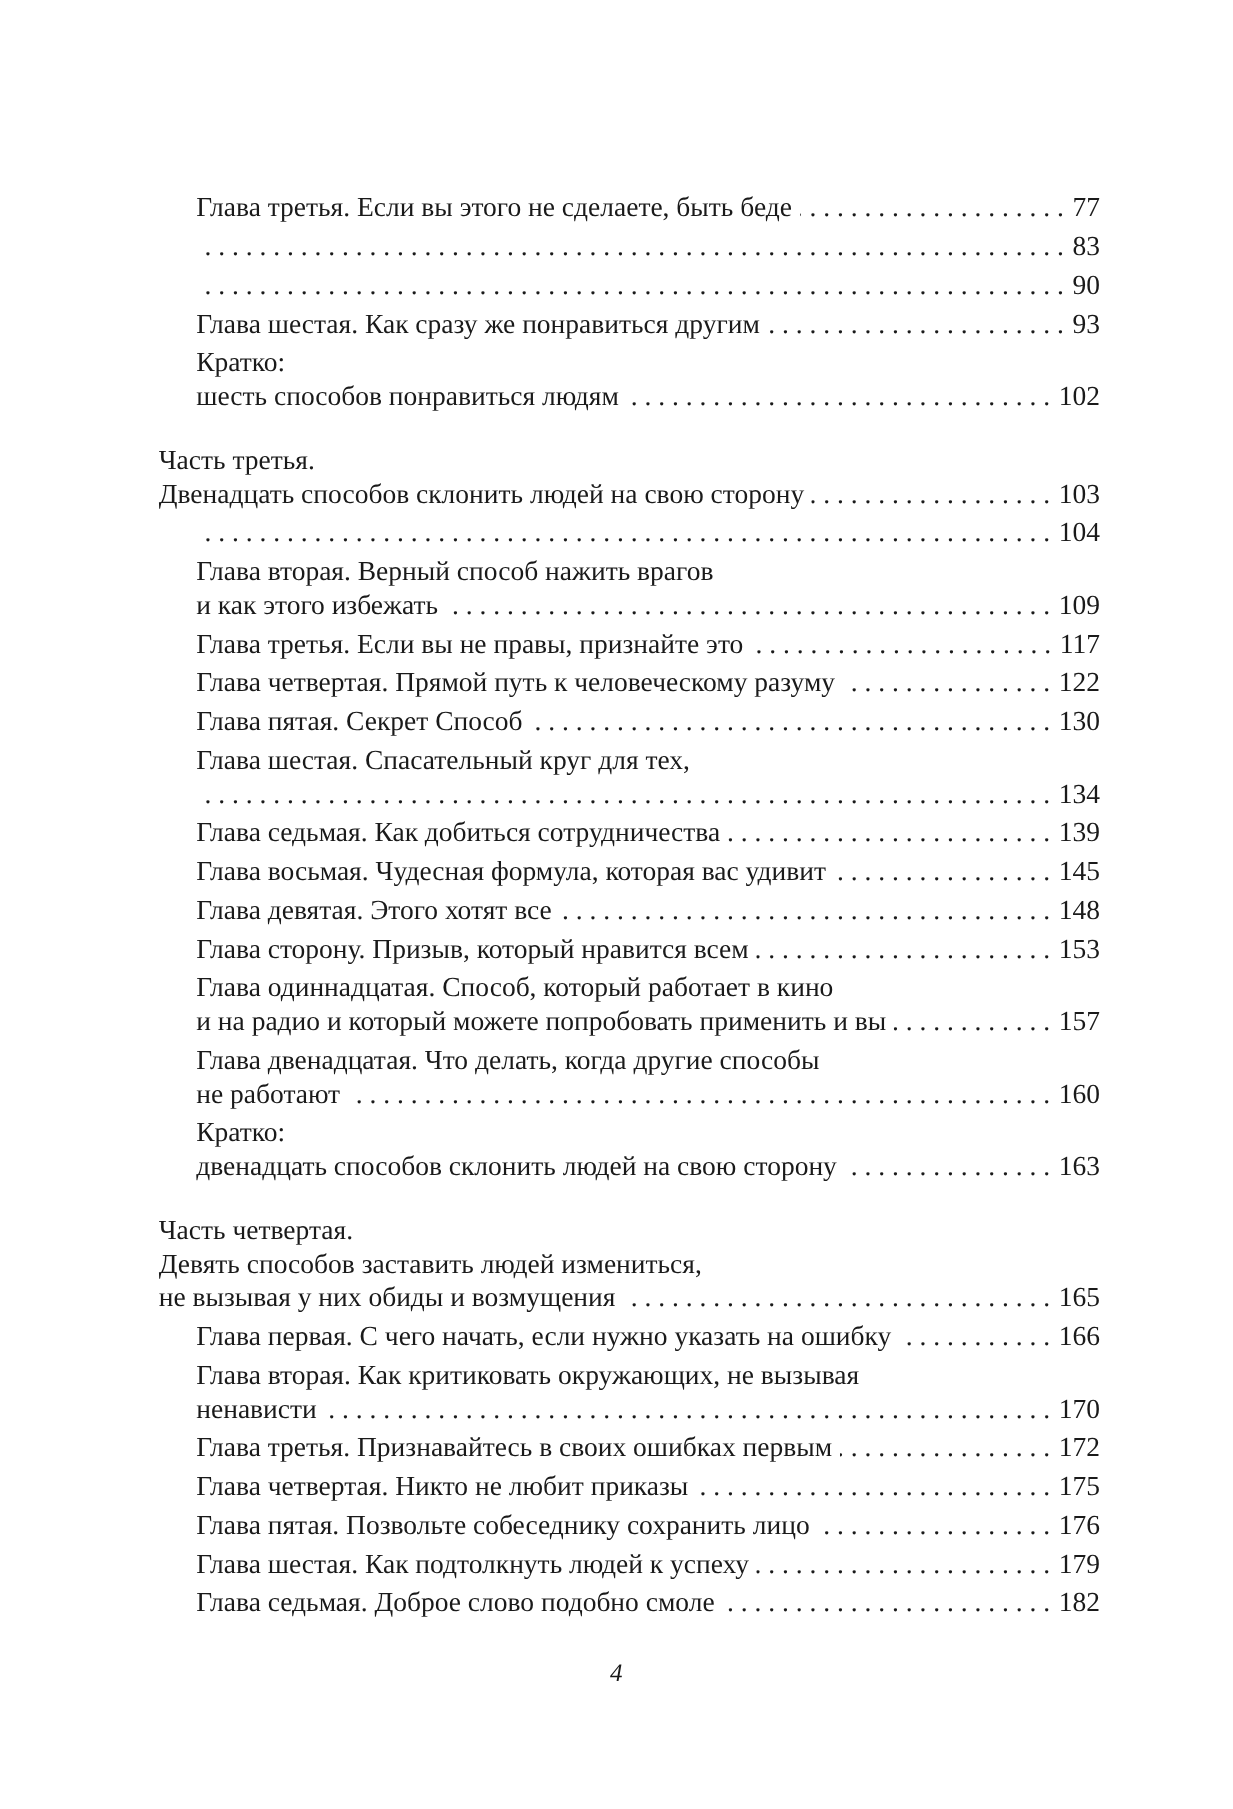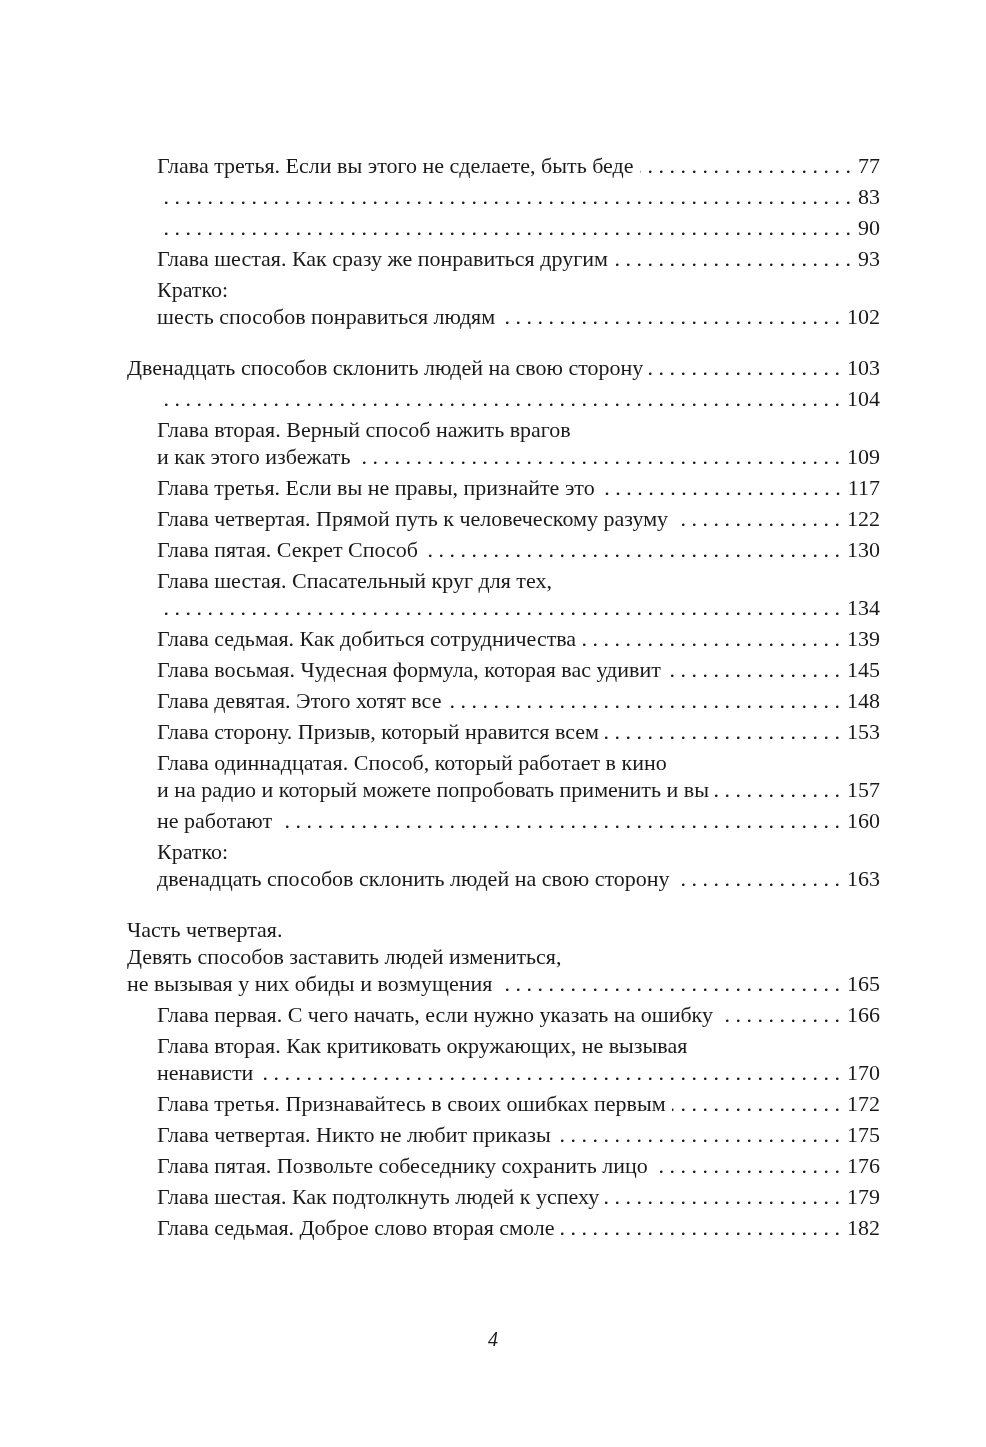--- a/index.html
+++ b/index.html
@@ -111,20 +111,21 @@
         <div class="line"><span class="text">Кратко:</span></div>
         <div class="line lastline">
           <span class="text">шесть способов понравиться людям</span>
           <span class="leader">
             <span class="dots">. . . . . . . . . . . . . . . . . . . . . . . . . . . . . . . . . . . . . . . . . . . . . . . . . . . . . . . . . . . . . . . . . . . . . . . . . . . . . . . . . . . . . . . . . . . . . . . . . . . . </span>
           </span>
           <span class="pagenum">102</span>
         </div>
       </div>
       <div class="entry part">
+        <div class="line"><span class="text">Часть третья.</span></div>
         <div class="line lastline">
           <span class="text">Двенадцать способов склонить людей на свою сторону</span>
           <span class="leader">
             <span class="dots">. . . . . . . . . . . . . . . . . . . . . . . . . . . . . . . . . . . . . . . . . . . . . . . . . . . . . . . . . . . . . . . . . . . . . . . . . . . . . . . . . . . . . . . . . . . . . . . . . . . . </span>
           </span>
           <span class="pagenum">103</span>
         </div>
       </div>
       <div class="entry chapter">
         <div class="line lastline">
@@ -220,20 +221,21 @@
         <div class="line"><span class="text">Глава одиннадцатая. Способ, который работает в кино</span></div>
         <div class="line lastline">
           <span class="text">и на радио и который можете попробовать применить и вы</span>
           <span class="leader">
             <span class="dots">. . . . . . . . . . . . . . . . . . . . . . . . . . . . . . . . . . . . . . . . . . . . . . . . . . . . . . . . . . . . . . . . . . . . . . . . . . . . . . . . . . . . . . . . . . . . . . . . . . . . </span>
           </span>
           <span class="pagenum">157</span>
         </div>
       </div>
       <div class="entry chapter">
+        <div class="line"><span class="text">Глава двенадцатая. Что делать, когда другие способы</span></div>
         <div class="line lastline">
           <span class="text">не работают</span>
           <span class="leader">
             <span class="dots">. . . . . . . . . . . . . . . . . . . . . . . . . . . . . . . . . . . . . . . . . . . . . . . . . . . . . . . . . . . . . . . . . . . . . . . . . . . . . . . . . . . . . . . . . . . . . . . . . . . . </span>
           </span>
           <span class="pagenum">160</span>
         </div>
       </div>
       <div class="entry chapter">
         <div class="line"><span class="text">Кратко:</span></div>
@@ -306,21 +308,21 @@
         <div class="line lastline">
           <span class="text">Глава шестая. Как подтолкнуть людей к успеху</span>
           <span class="leader">
             <span class="dots">. . . . . . . . . . . . . . . . . . . . . . . . . . . . . . . . . . . . . . . . . . . . . . . . . . . . . . . . . . . . . . . . . . . . . . . . . . . . . . . . . . . . . . . . . . . . . . . . . . . . </span>
           </span>
           <span class="pagenum">179</span>
         </div>
       </div>
       <div class="entry chapter">
         <div class="line lastline">
-          <span class="text">Глава седьмая. Доброе слово вторая смоле</span>
+          <span class="text">Глава седьмая. Доброе слово подобно смоле</span>
           <span class="leader">
             <span class="dots">. . . . . . . . . . . . . . . . . . . . . . . . . . . . . . . . . . . . . . . . . . . . . . . . . . . . . . . . . . . . . . . . . . . . . . . . . . . . . . . . . . . . . . . . . . . . . . . . . . . . </span>
           </span>
           <span class="pagenum">182</span>
         </div>
       </div>
     </div>
   <div class="footer">4</div>
 </div>
 

